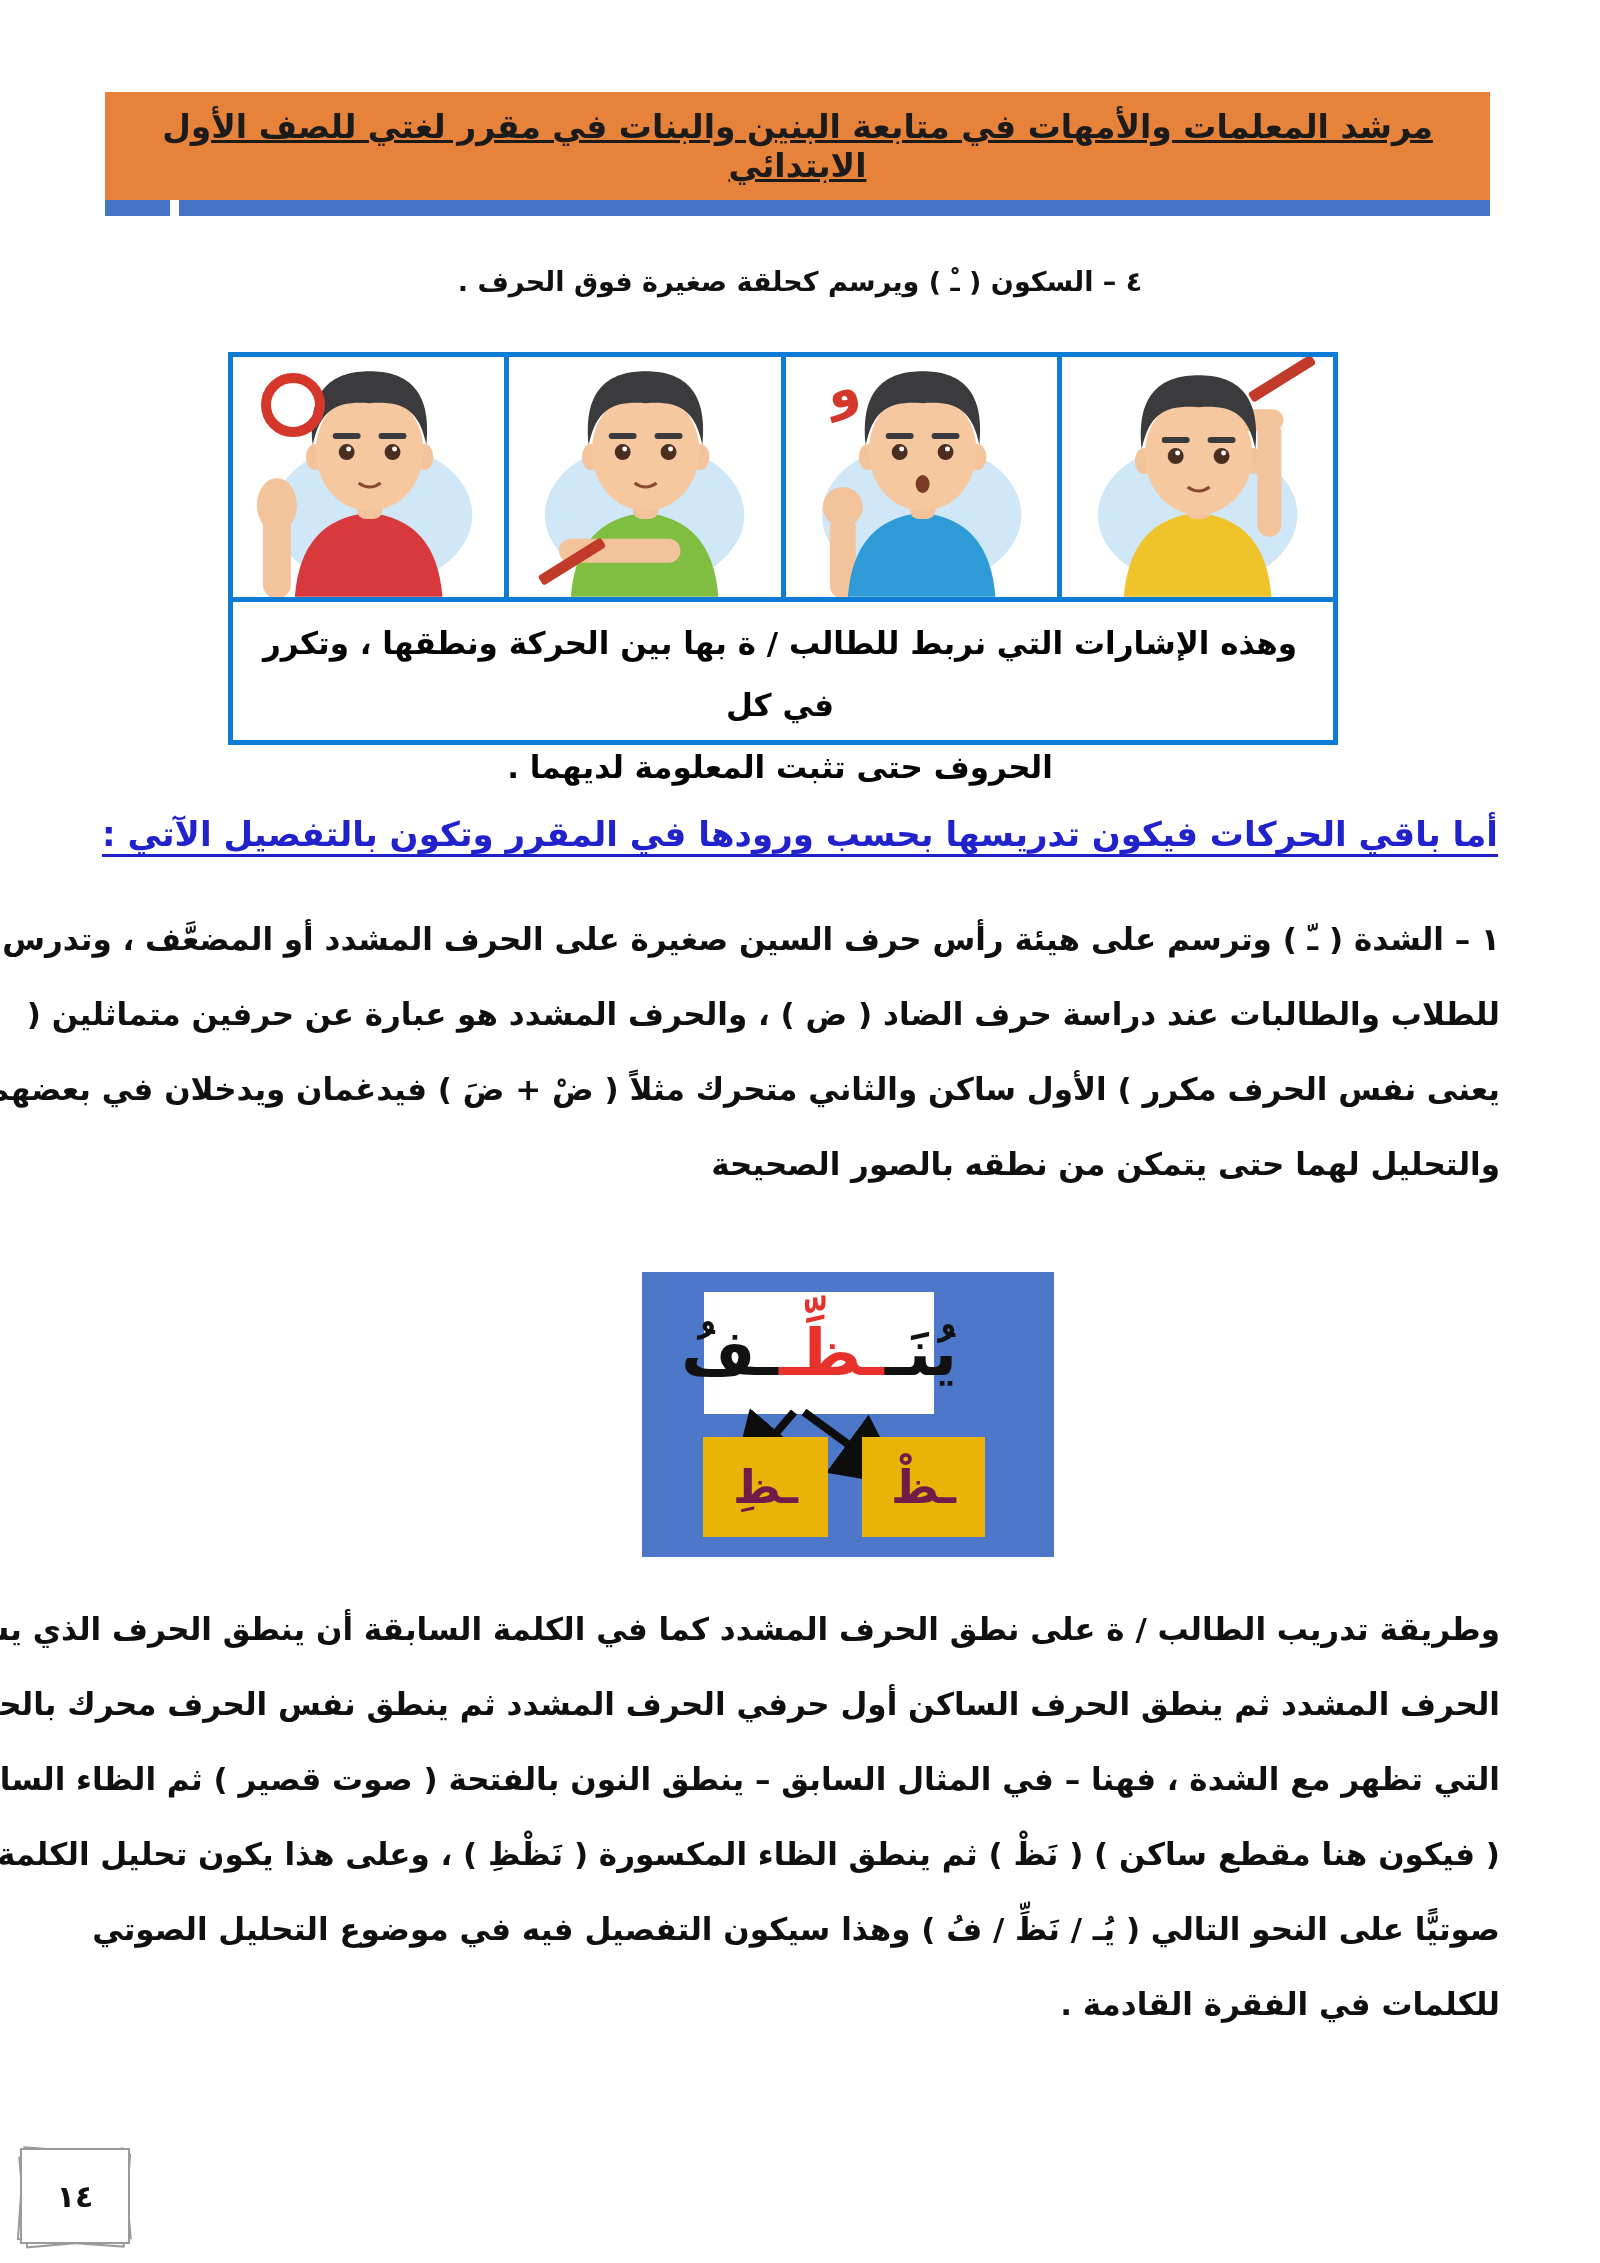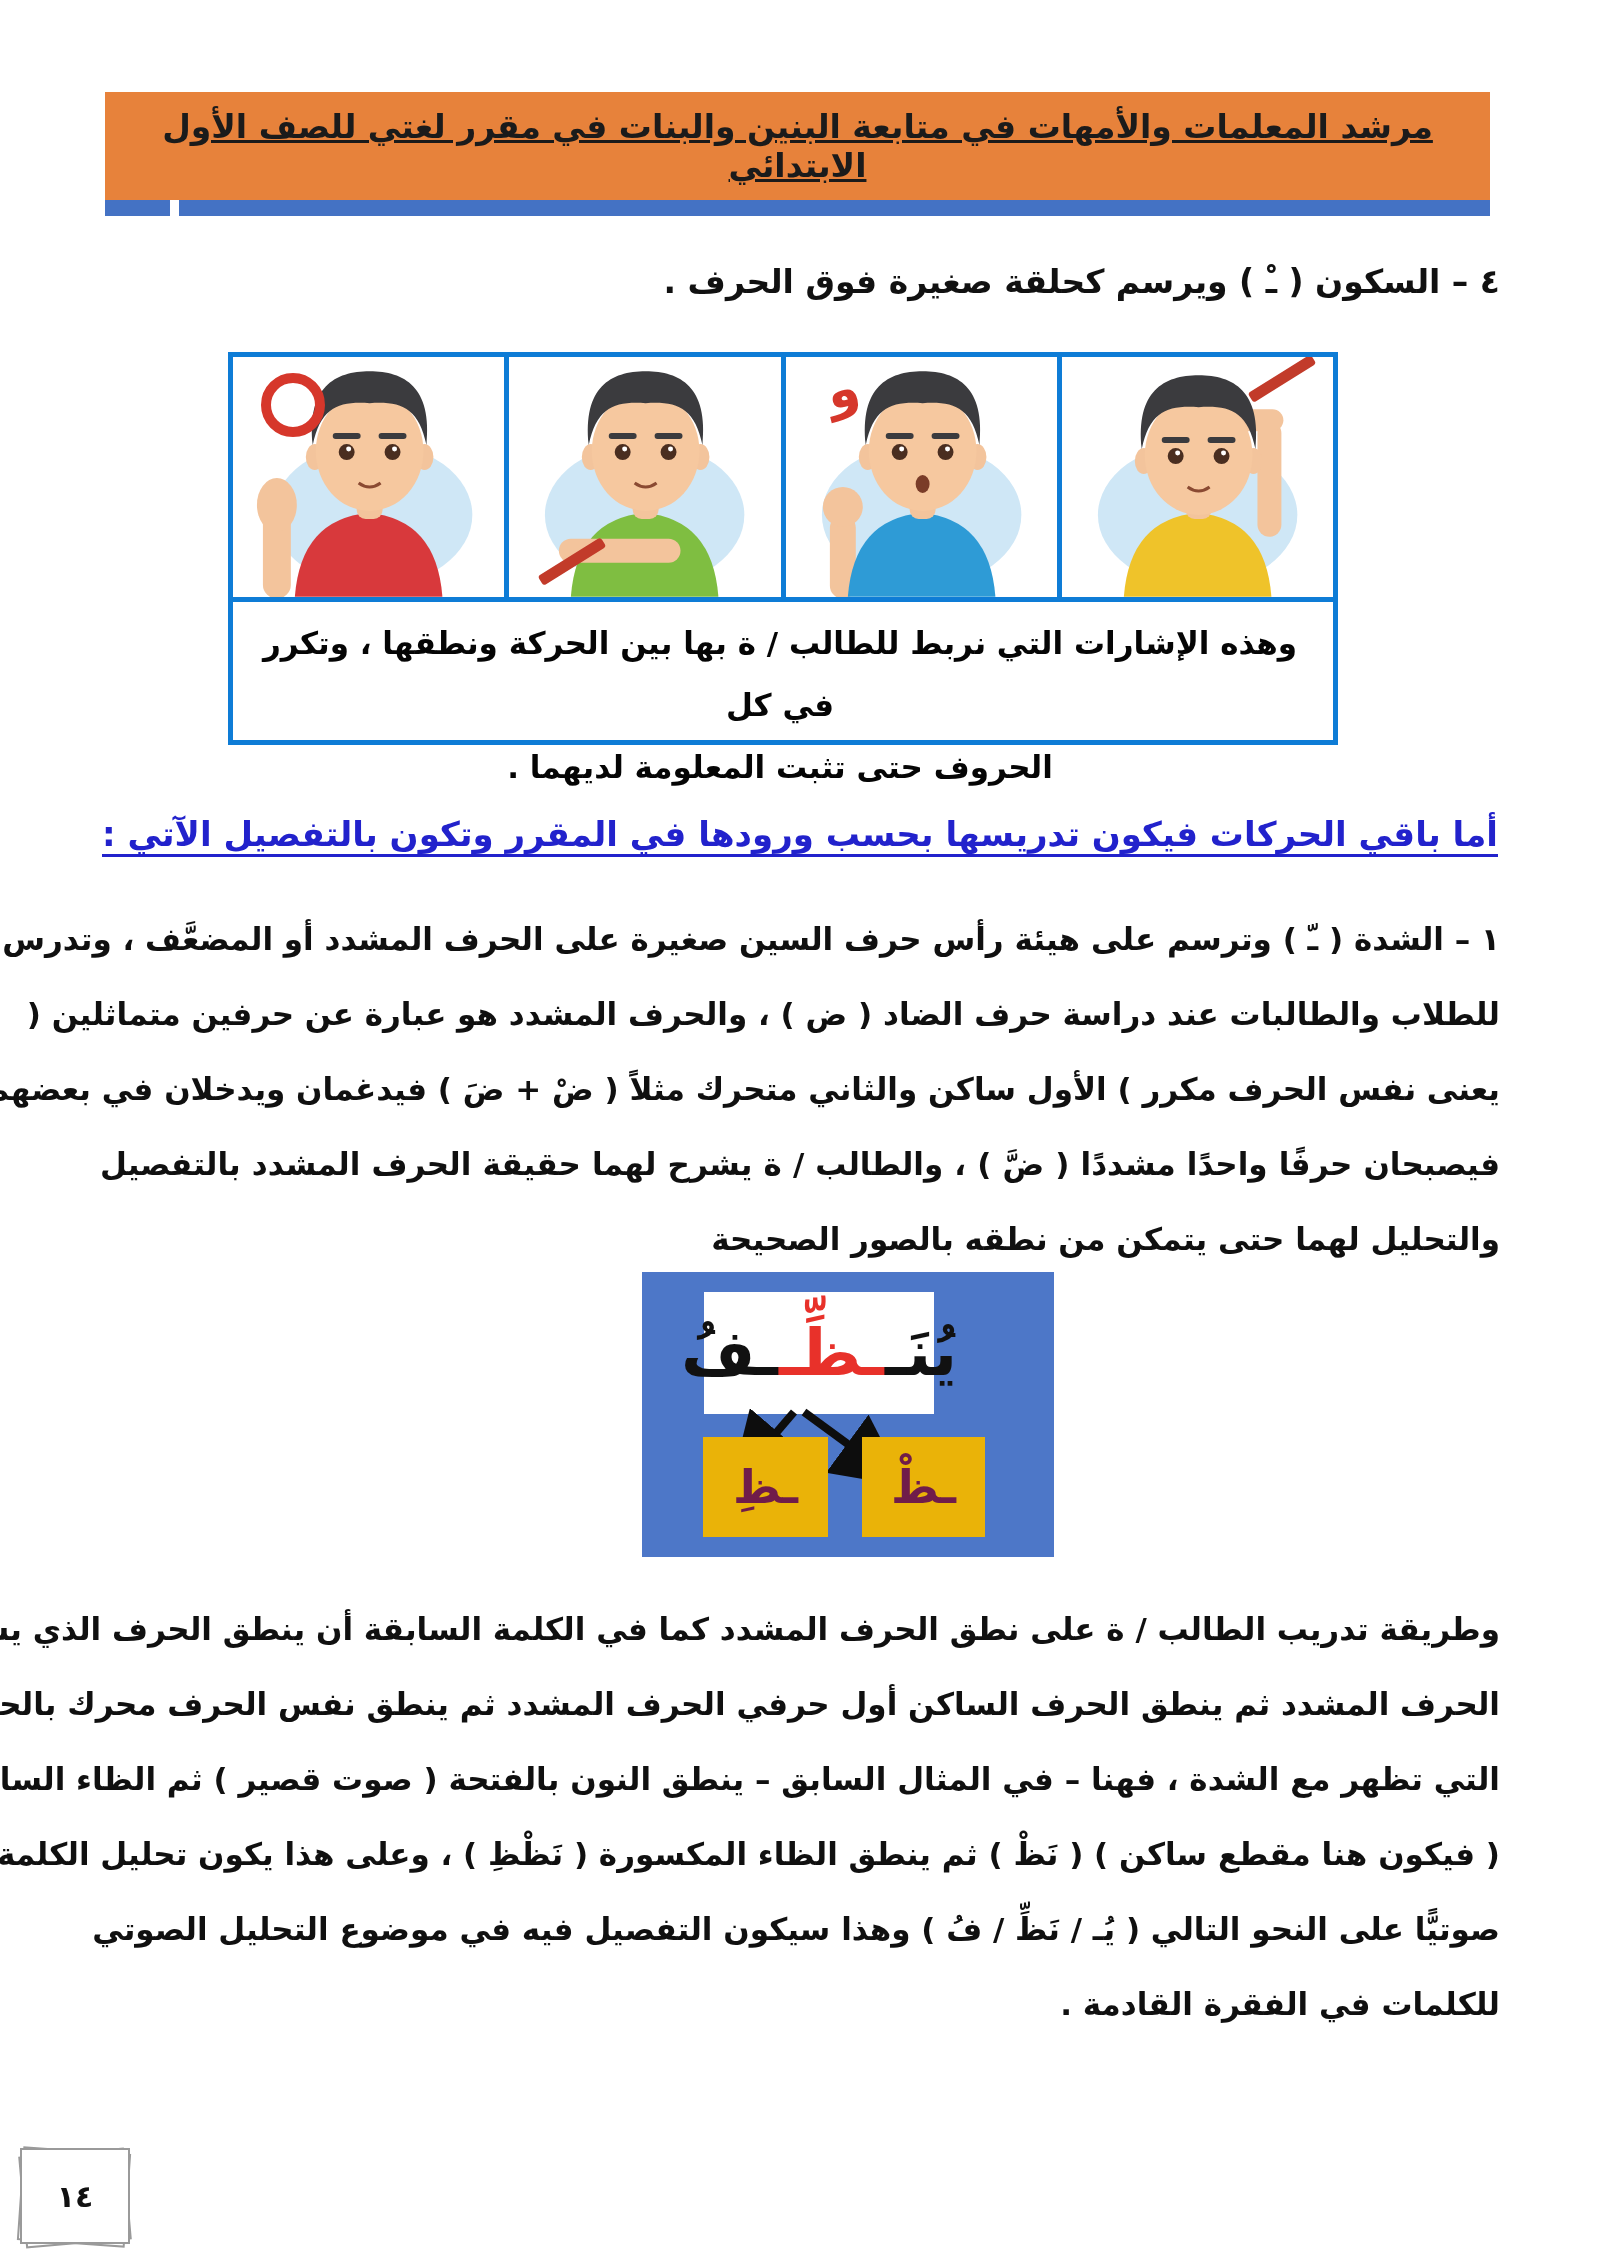--- a/index.html
+++ b/index.html
@@ -13,22 +13,22 @@
     left:105px;top:92px;width:1385px;height:108px;background:#E7823B;
     display:flex;align-items:center;justify-content:center;
   }
   .header-band .title{
     color:#1b1b1b;font-weight:bold;font-size:33px;direction:rtl;text-align:center;text-decoration:underline;
   }
   .header-strip{left:105px;top:200px;width:1385px;height:16px;background:#4472C4;}
   .strip-gap{left:170px;top:200px;width:9px;height:16px;background:#ffffff;}
   
   .intro-line{
-    left:100px;top:252px;width:1400px;direction:rtl;text-align:right;
-    font-size:33px;font-weight:bold;color:#111;line-height:60px;
+    left:100px;top:252px;width:1400px;direction:rtl;text-align:center;
+    font-size:27px;font-weight:bold;color:#111;line-height:60px;
   }
   
   .signs-box{
     left:228px;top:352px;width:1100px;height:383px;border:5px solid #0E7CD6;background:#fff;
   }
   .panels-row{display:flex;height:240px;border-bottom:5px solid #0E7CD6;}
   .panel{flex:1;position:relative;background:#ffffff;overflow:hidden;}
   .panel + .panel{border-left:5px solid #0E7CD6;}
   .panel svg{position:absolute;left:0;bottom:0;width:100%;height:100%;}
   .mark-circle{
@@ -193,21 +193,20 @@
     <div class="cap-line">الحروف حتى تثبت المعلومة لديهما .</div>
   </div>
 </div>
 
 <div class="abs section-heading">أما باقي الحركات فيكون تدريسها بحسب ورودها في المقرر وتكون بالتفصيل الآتي :</div>
 
 <div class="abs para para1">
   <div class="line">١ – الشدة ( ـّ ) وترسم على هيئة رأس حرف السين صغيرة على الحرف المشدد أو المضعَّف ، وتدرس</div>
   <div class="line">للطلاب والطالبات عند دراسة حرف الضاد ( ض ) ، والحرف المشدد هو عبارة عن حرفين متماثلين (</div>
   <div class="line">يعنى نفس الحرف مكرر ) الأول ساكن والثاني متحرك مثلاً ( ضْ + ضَ ) فيدغمان ويدخلان في بعضهما</div>
-  <div class="line">فيصبحان حرفًا واحدًا مشددًا ( ضَّ ) ، والطالب / ة يشرح لهما حقيقة الحرف المشدد بالتفصيل</div>
   <div class="line last">والتحليل لهما حتى يتمكن من نطقه بالصور الصحيحة</div>
 </div>
 
 <div class="abs diagram-box">
   <div class="word-card">
     <div class="word"><span>يُنَـ</span><span class="red">ـظِّـ</span><span>ـفُ</span></div>
   </div>
   <svg class="diagram-arrows" viewBox="0 0 382 285">
     <defs>
       <marker id="ah" markerWidth="9" markerHeight="9" refX="6" refY="4.5" orient="auto">

